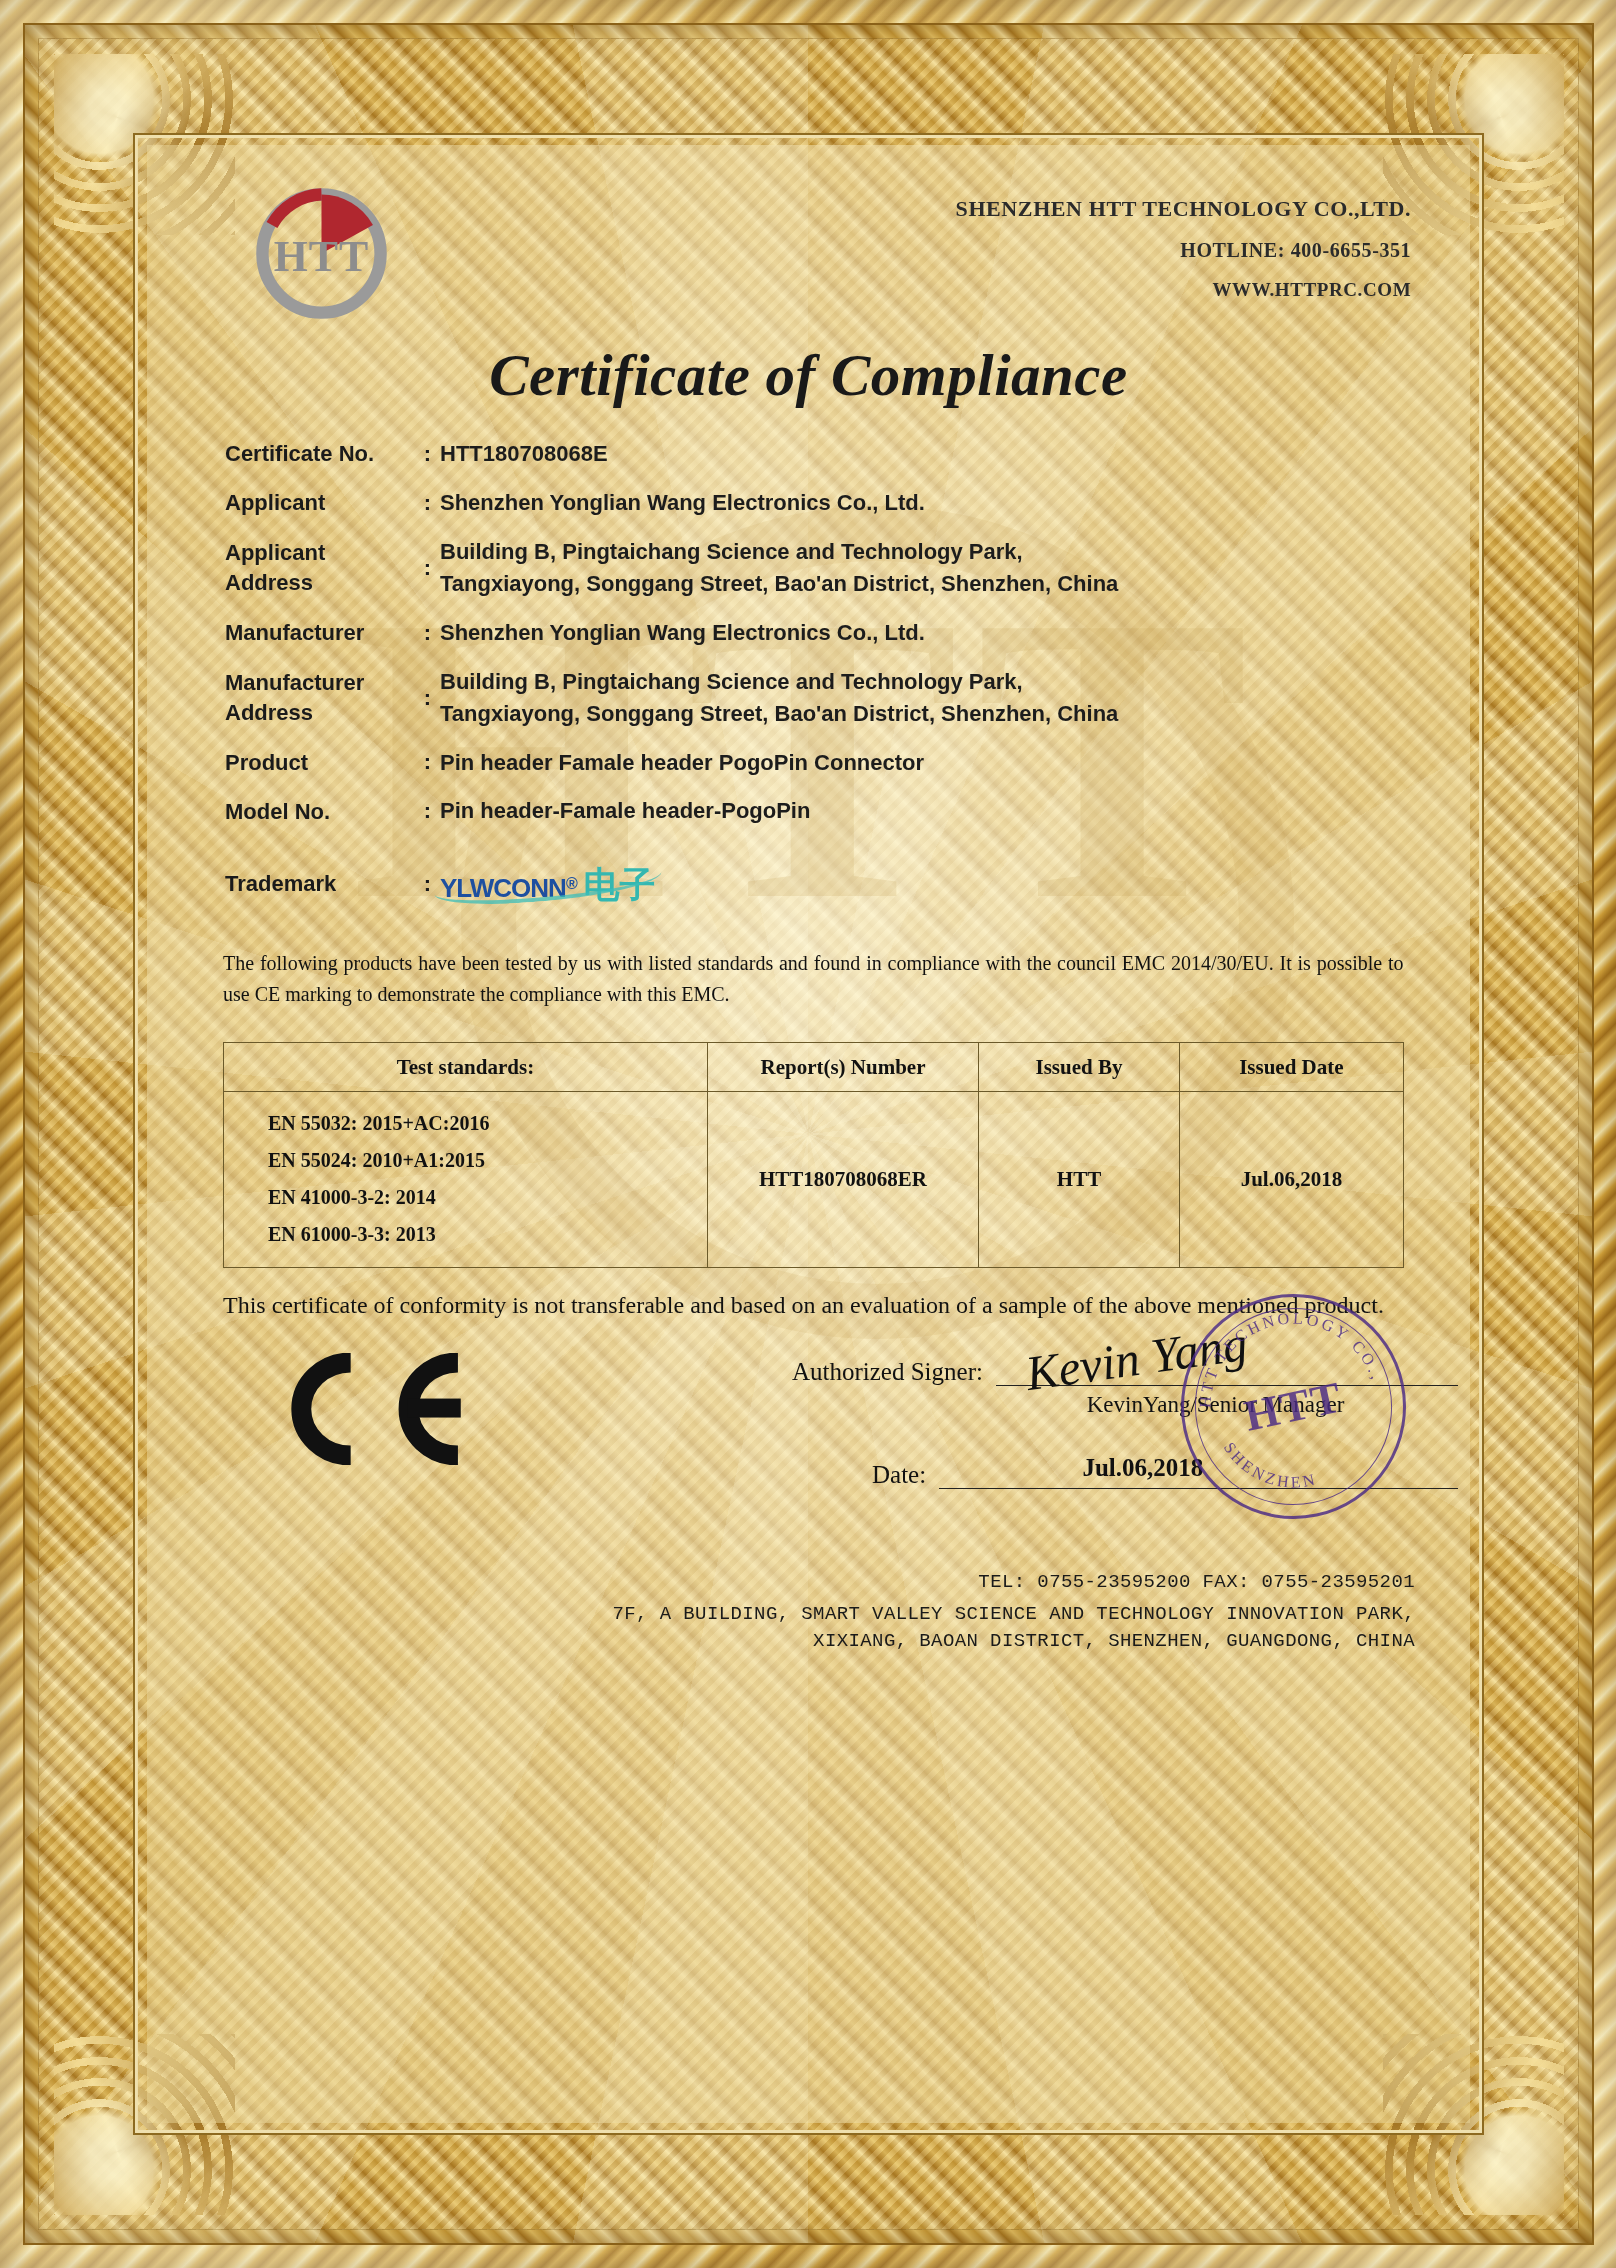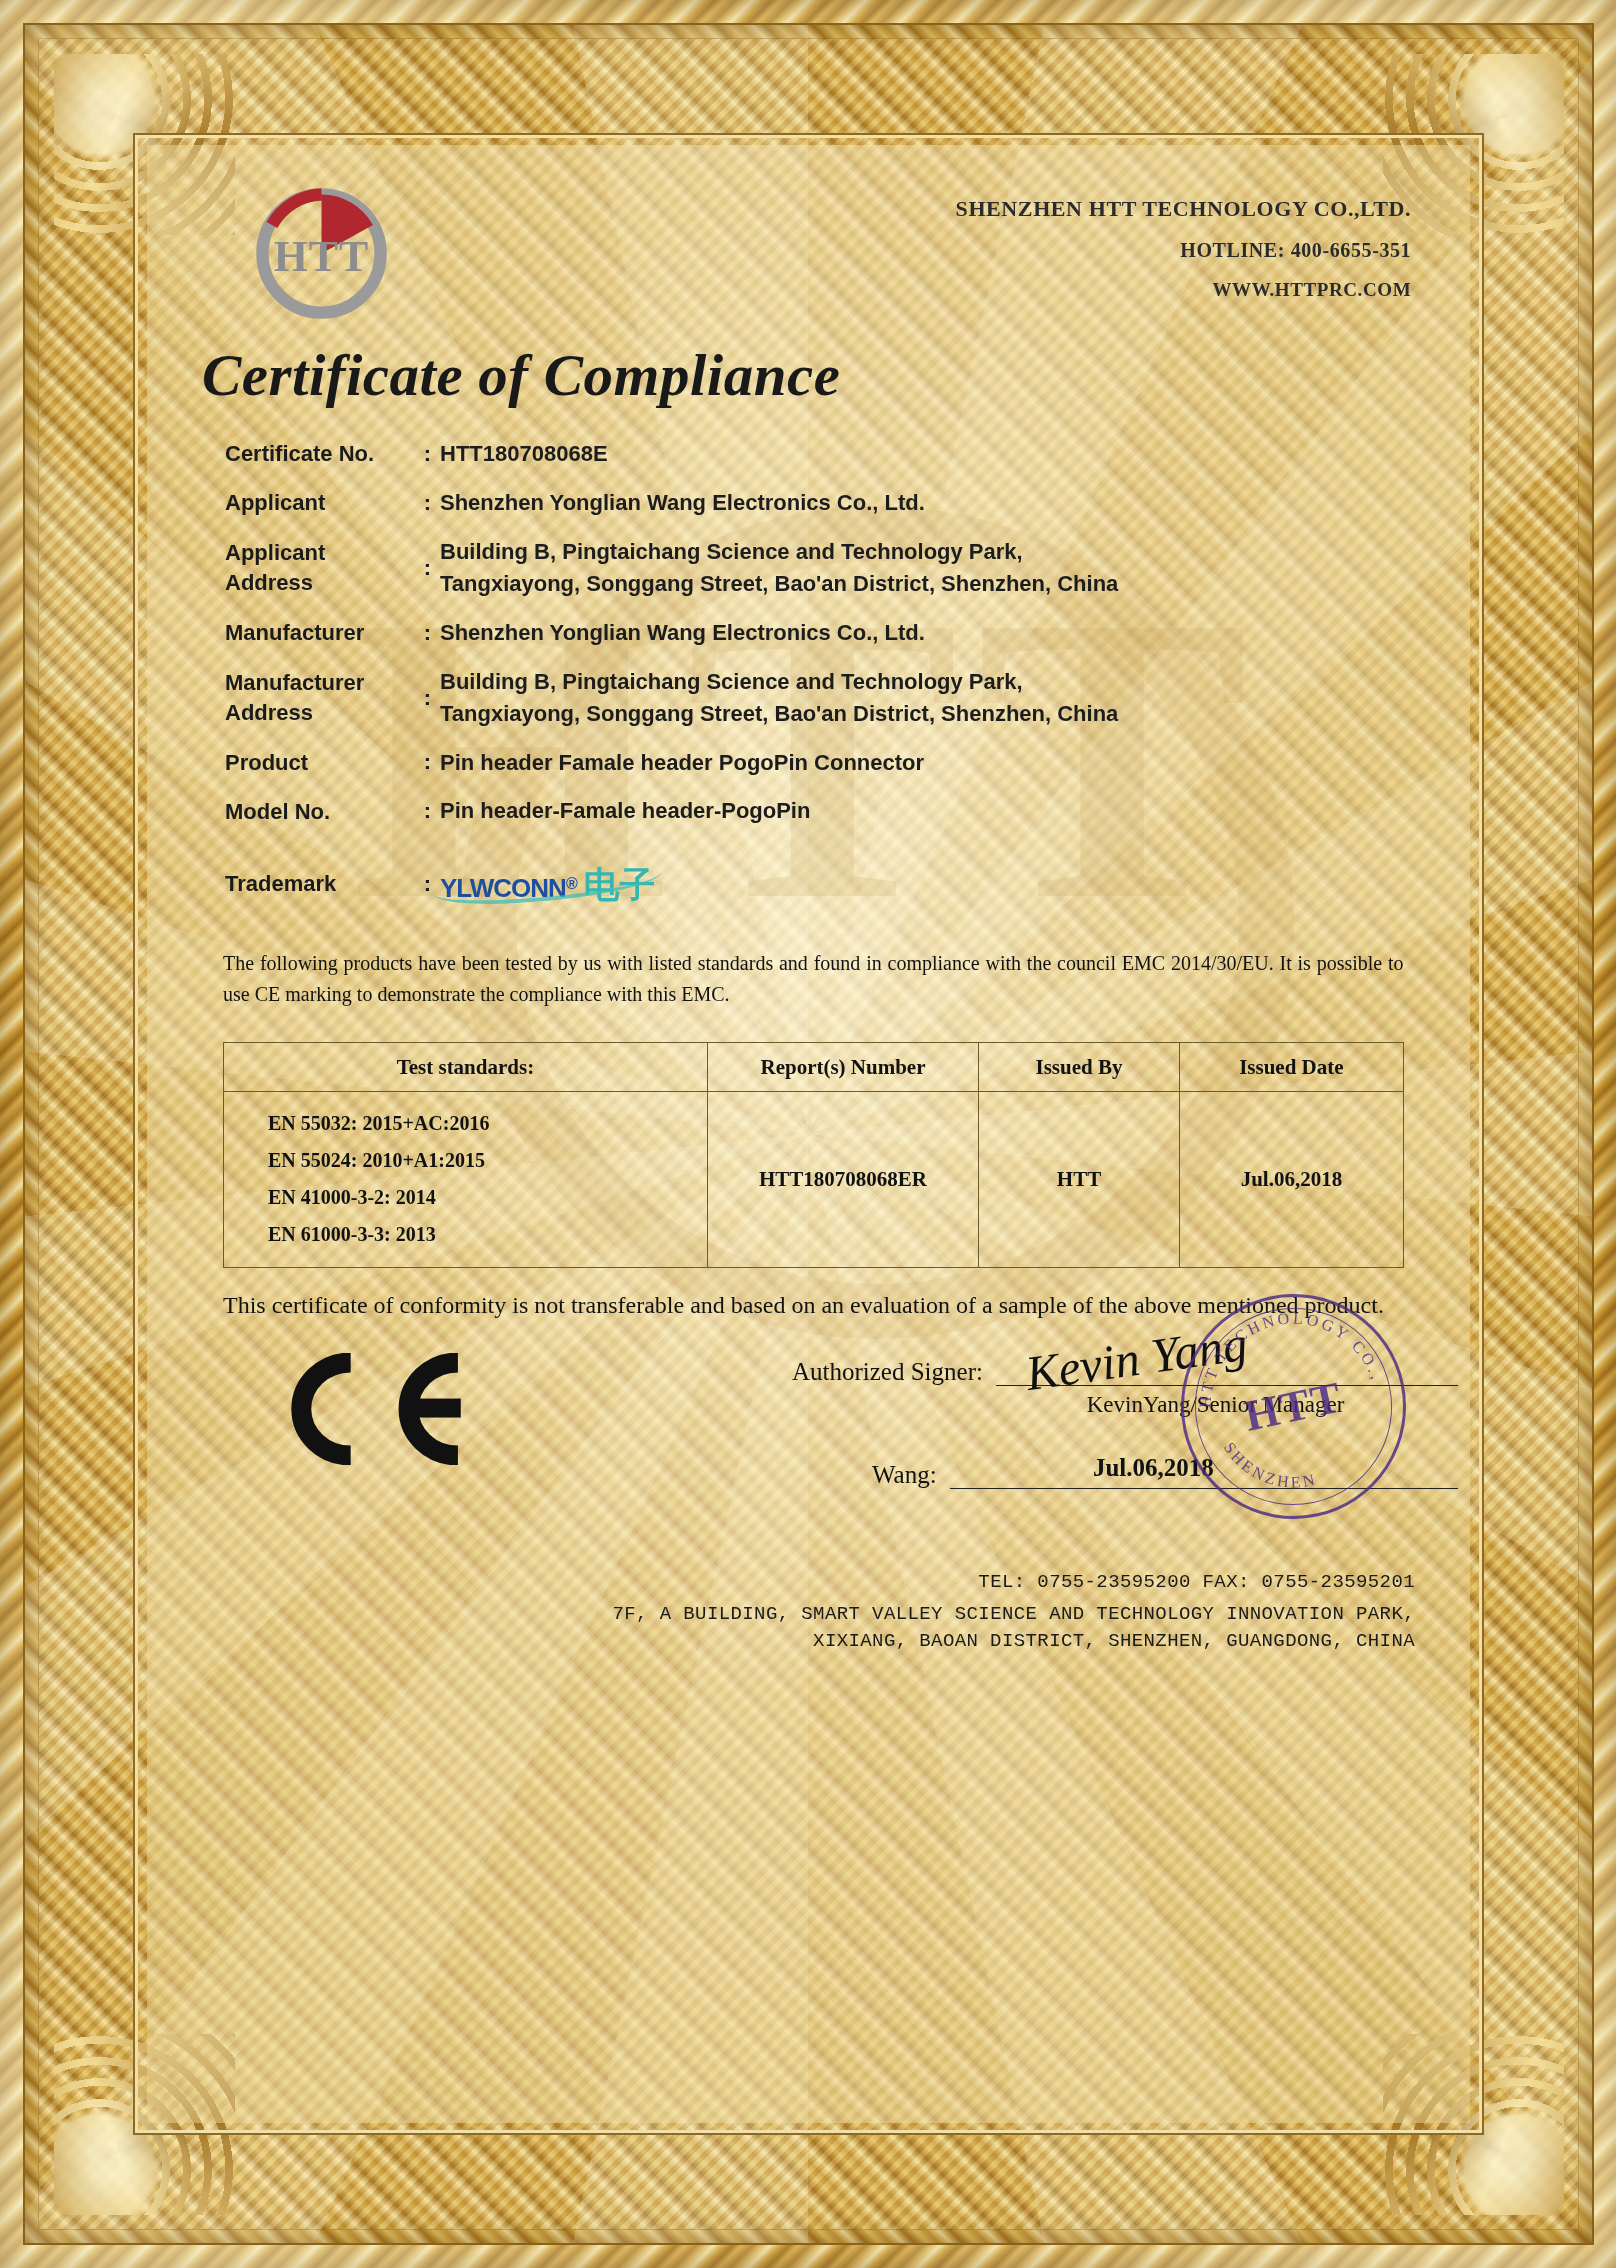--- a/index.html
+++ b/index.html
@@ -136,20 +136,21 @@
     color: #2b2b2b;
     margin-top: 17px;
     margin-right: 3.8px;
   }
   .hdr-lines div { margin-bottom: 17px; letter-spacing: 0.6px; }
   .hdr-co   { font-size: 22px; font-weight: bold; letter-spacing: 1px; }
   .hdr-tel  { font-size: 20px; font-weight: bold; }
   .hdr-web  { font-size: 19px; font-weight: bold; }
 
   .title {
+    text-align: center;
     font-family: "Liberation Serif", serif;
     font-style: italic;
     font-weight: bold;
     font-size: 59px;
     color: #191919;
     margin: 17px 0 28.5px 0;
     letter-spacing: 0.5px;
   }
 
   
@@ -503,21 +504,21 @@
         <div class="sig-block">
           <div class="sig-line">
             <span class="lbl">Authorized Signer:</span>
             <span class="rule">
               <span class="handwriting">Kevin Yang</span>
             </span>
           </div>
           <div class="sig-name">KevinYang/Senior Manager</div>
 
           <div class="sig-line date-line">
-            <span class="lbl">Wang:</span>
+            <span class="lbl">Date:</span>
             <span class="rule">
               <span class="date-value">Jul.06,2018</span>
             </span>
           </div>
         </div>
 
         <div class="stamp">
           <div class="inner-ring"></div>
           <svg viewBox="0 0 230 230" width="219" height="219">
             <defs>

